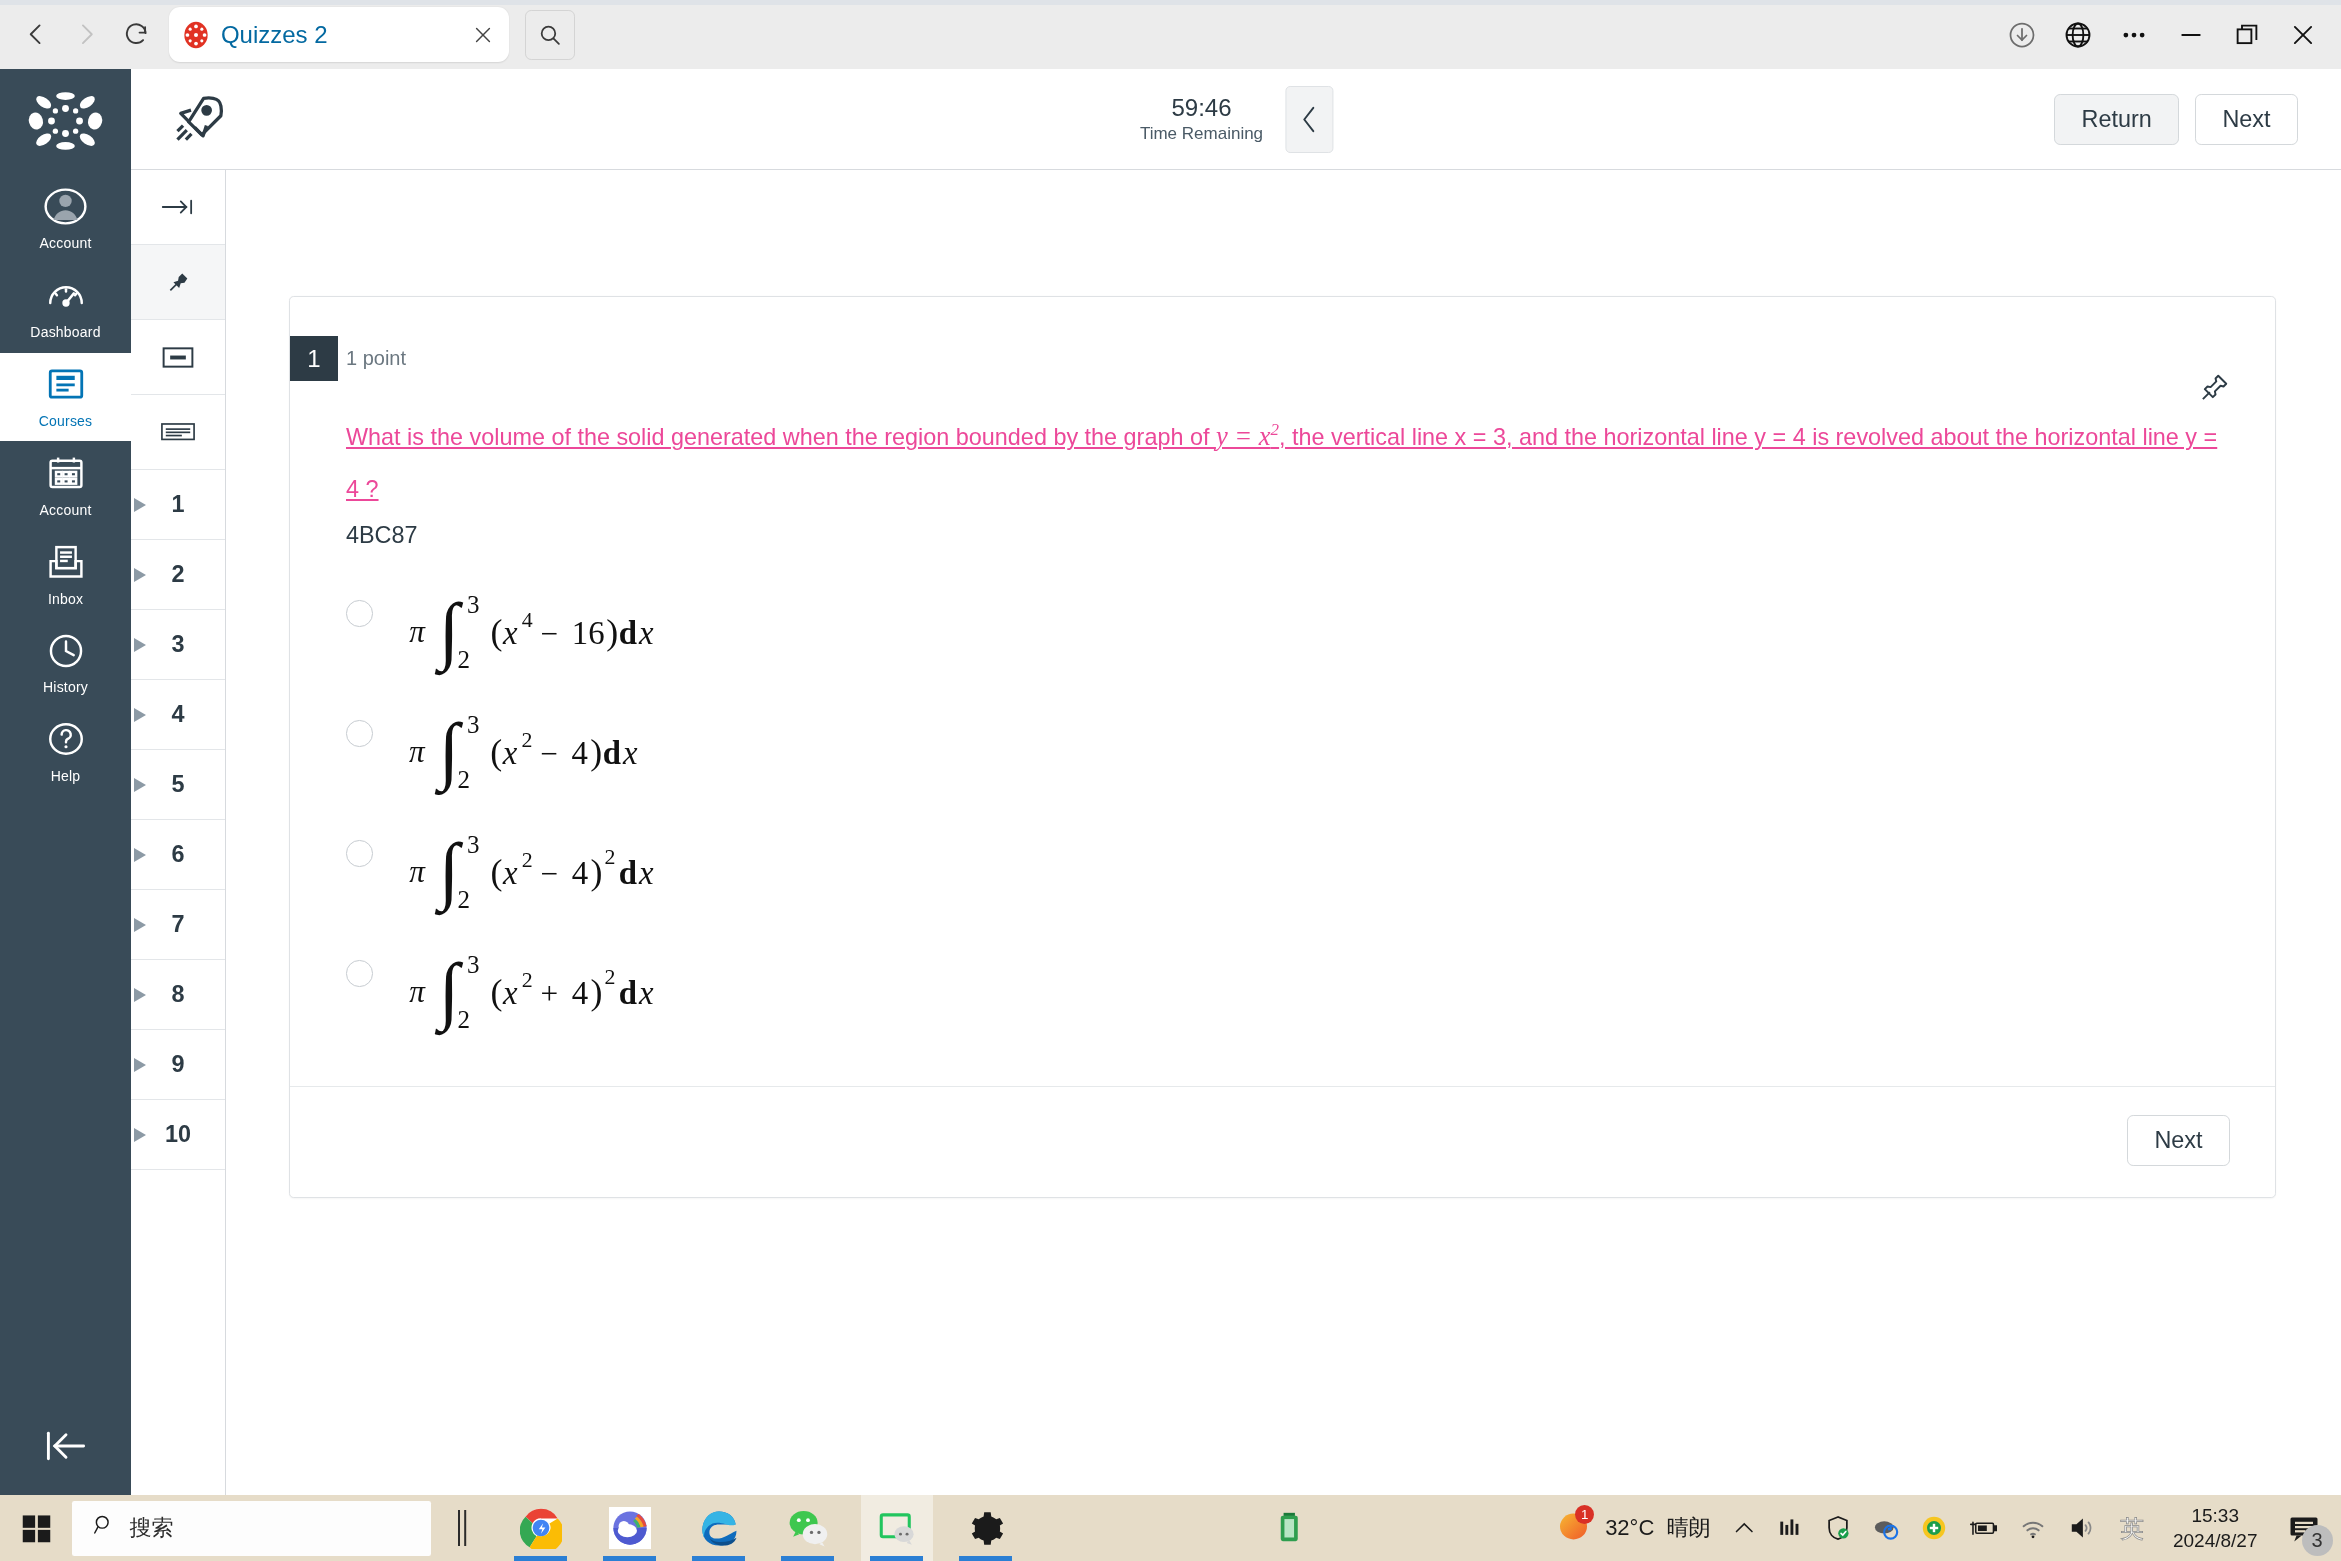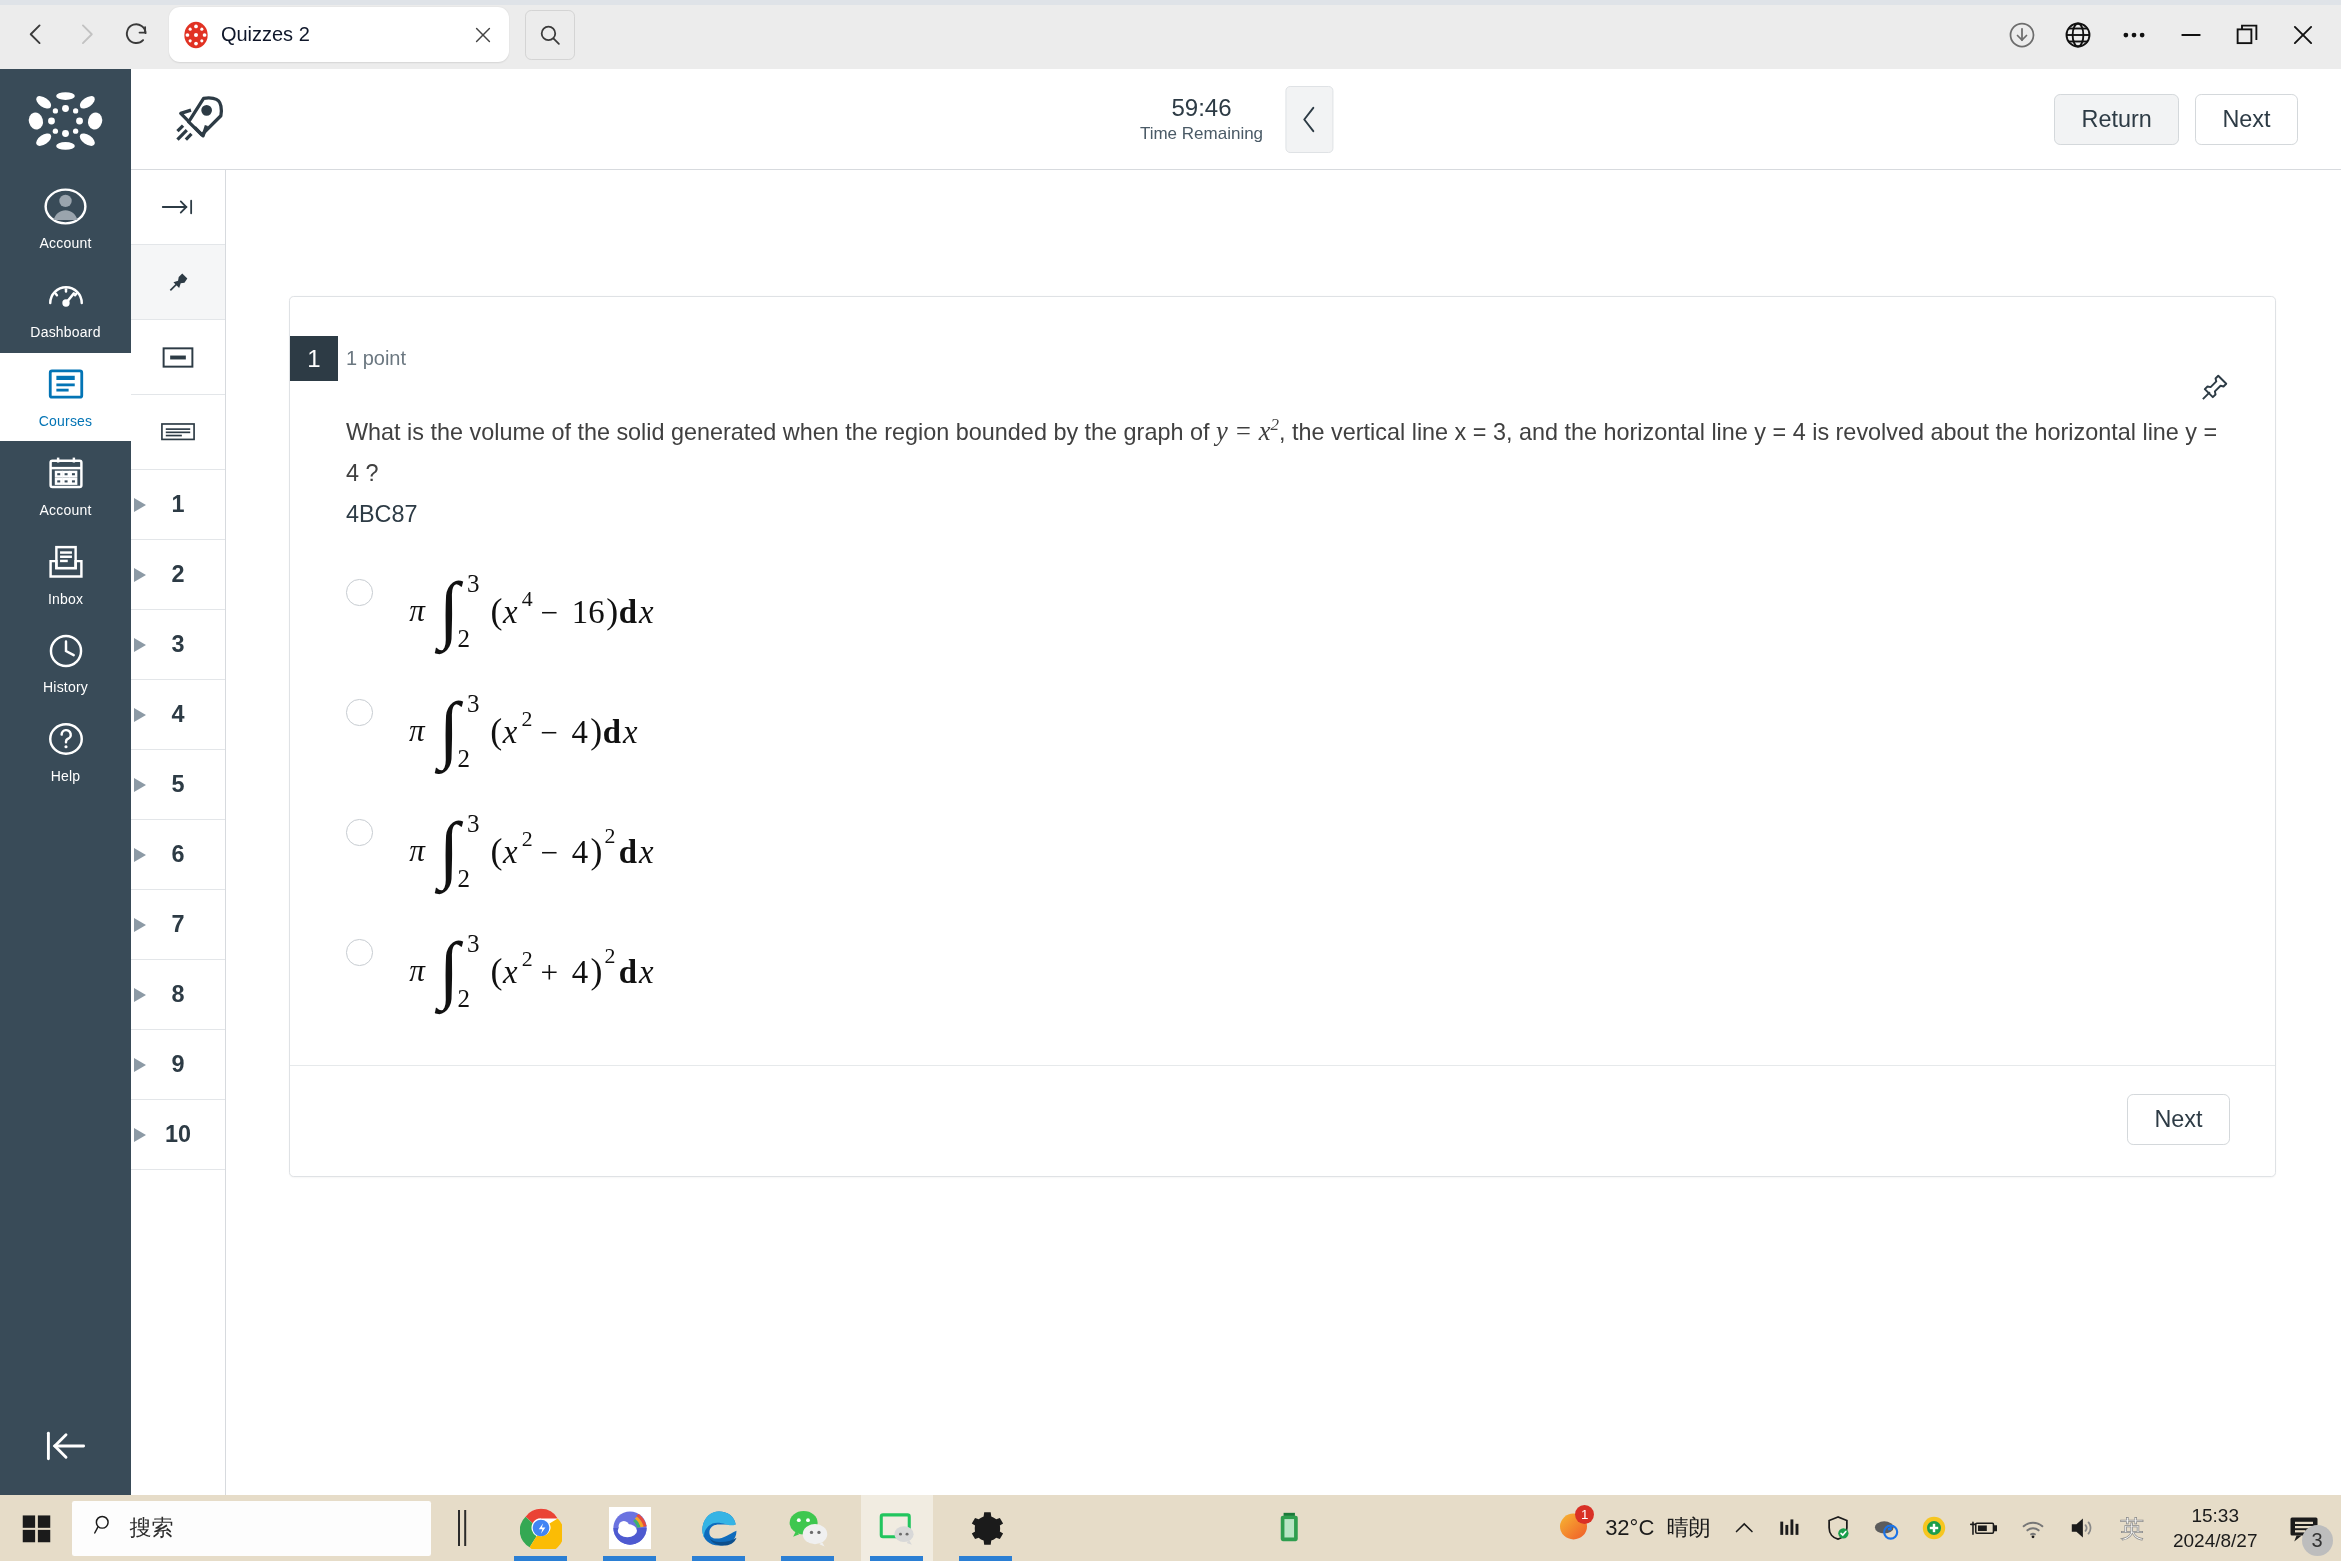--- a/index.html
+++ b/index.html
@@ -30,21 +30,21 @@
   .nav-btn.disabled { color: #c2c2c2; }
 
   .tab {
     margin-left: 11px;
     width: 340px; height: 55px; background: #ffffff; border-radius: 11px;
     display: flex; align-items: center; padding: 0 12.5px; gap: 11px;
     box-shadow: 0 0.8px 1.6px rgba(0,0,0,.10);
   }
   .tab-fav { width: 28px; height: 28px; flex: none; position: relative; }
   .tab-title {
-    flex: 1; font-size: 20px; color: #0f172a; white-space: nowrap; overflow: hidden;
+    flex: 1; font-size: 24px; color: #0369a1; white-space: nowrap; overflow: hidden;
   }
   .tab-close { width: 28px; height: 28px; display:flex; align-items:center; justify-content:center; color:#444;}
   .tab-search-btn {
     margin-left: 15.6px; width: 50px; height: 50px; border: 0.8px solid #d4d4d4; border-radius: 6.2px;
     display: flex; align-items: center; justify-content: center; color: #3a3a3a; background: #ececec;
   }
   .win-ctrls { position: absolute; right: 14px; top: 0; height: 69px; display: flex; align-items: center; gap: 6.2px; }
   .win-btn { width: 50px; height: 50px; display: flex; align-items: center; justify-content: center; color: #1b1b1b; }
 
   
@@ -129,21 +129,21 @@
   }
   .qbody { position: relative; padding: 0 0 34px 0; border-bottom: 0.8px solid #e6e9eb; }
   .qhead { display: flex; align-items: center; height: 45px; margin-top: 39px; }
   .qnum {
     width: 48px; height: 45px; background: #2D3B45; color: #fff;
     display: flex; align-items: center; justify-content: center; font-size: 24px;
   }
   .qpts { margin-left: 8px; font-size: 20px; color: #6b7780; }
   .qpin { position: absolute; right: 45px; top: 36px; color: #2D3B45; }
   .qtext {
-    margin: 23.4px 56px 0 56px; font-size: 23.4px; line-height: 41px; color: #404040;
+    margin: 23.4px 56px 0 56px; font-size: 23.4px; line-height: 52px; color: #ec4899; text-decoration: underline;
   }
   .qtext .mathi { font-style: italic; font-family: "Liberation Serif", serif; font-size: 26.5px; }
   .qtext .sup { font-size: 17px; vertical-align: super; font-style: italic; font-family:"Liberation Serif",serif;}
   .qcode { margin: 3.1px 56px 0 56px; font-size: 23.4px; line-height: 34px; color: #2D3B45; }
 
   .choices { margin-top: 20px; }
   .choice { display: flex; align-items: flex-start; padding: 11px 0 11px 56px; }
   .radio {
     width: 26.5px; height: 26.5px; border: 1.6px solid #c7ccd1; border-radius: 50%;
     background: #fff; flex: none; margin-top: 17px;

